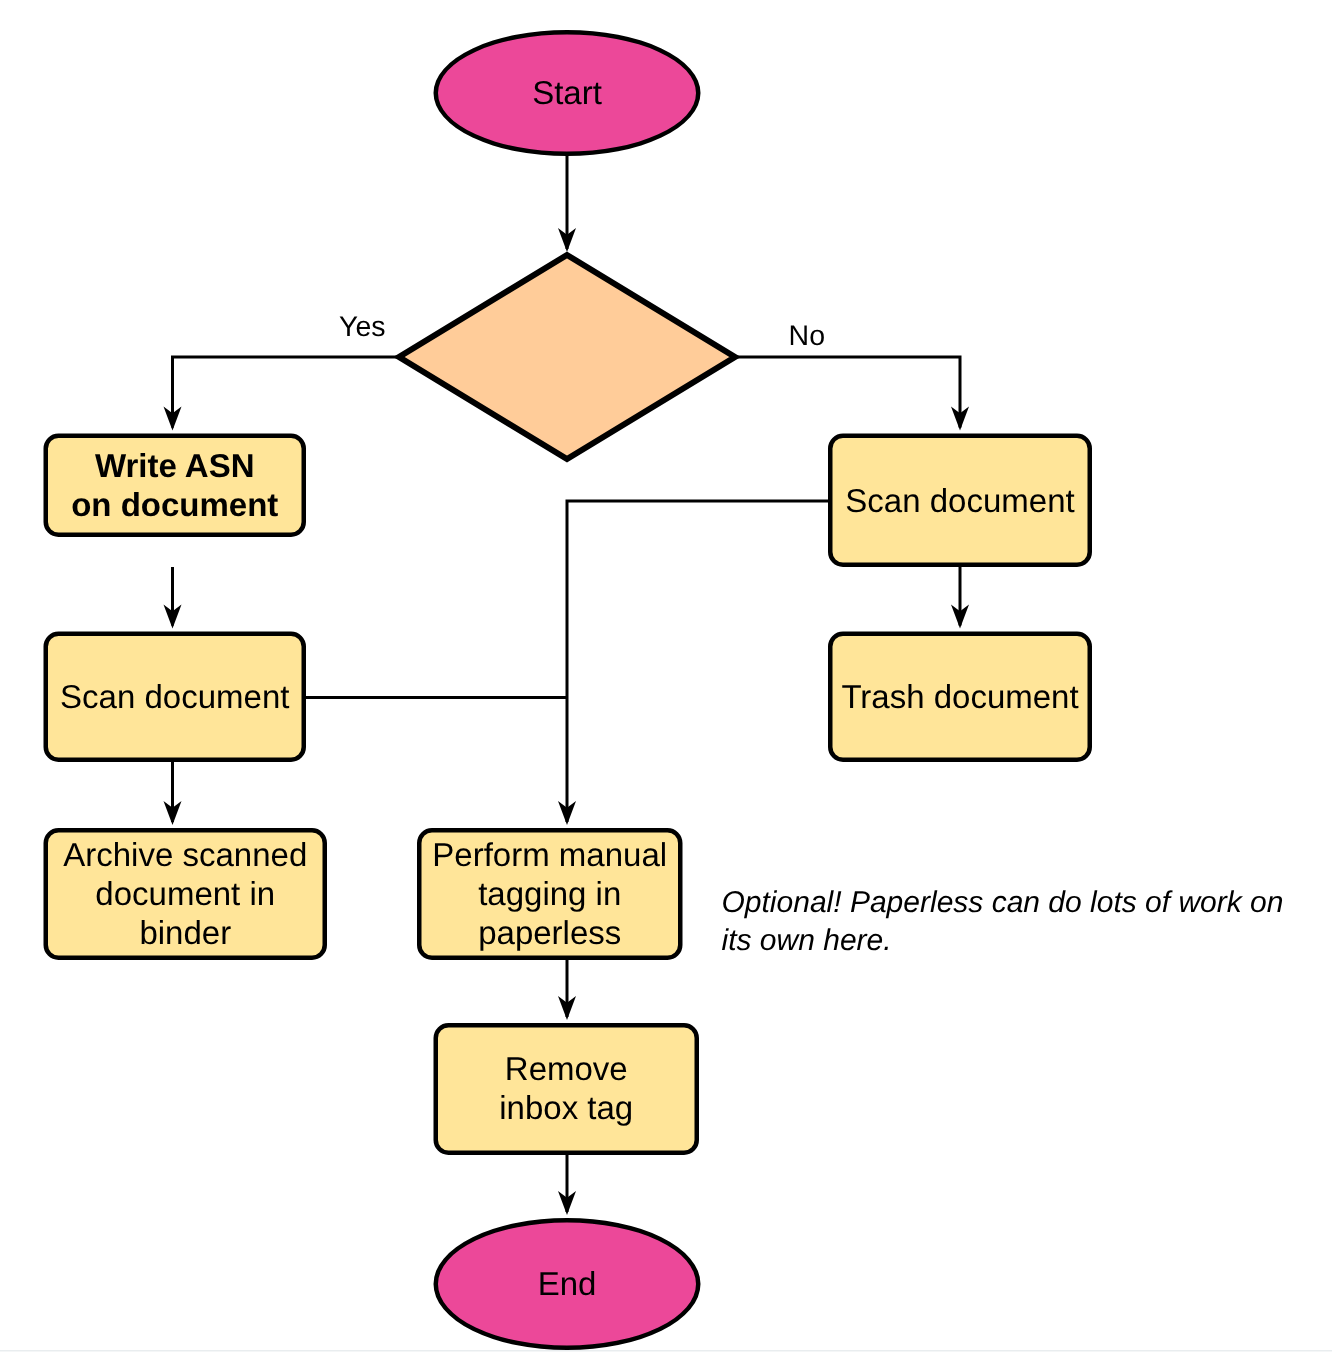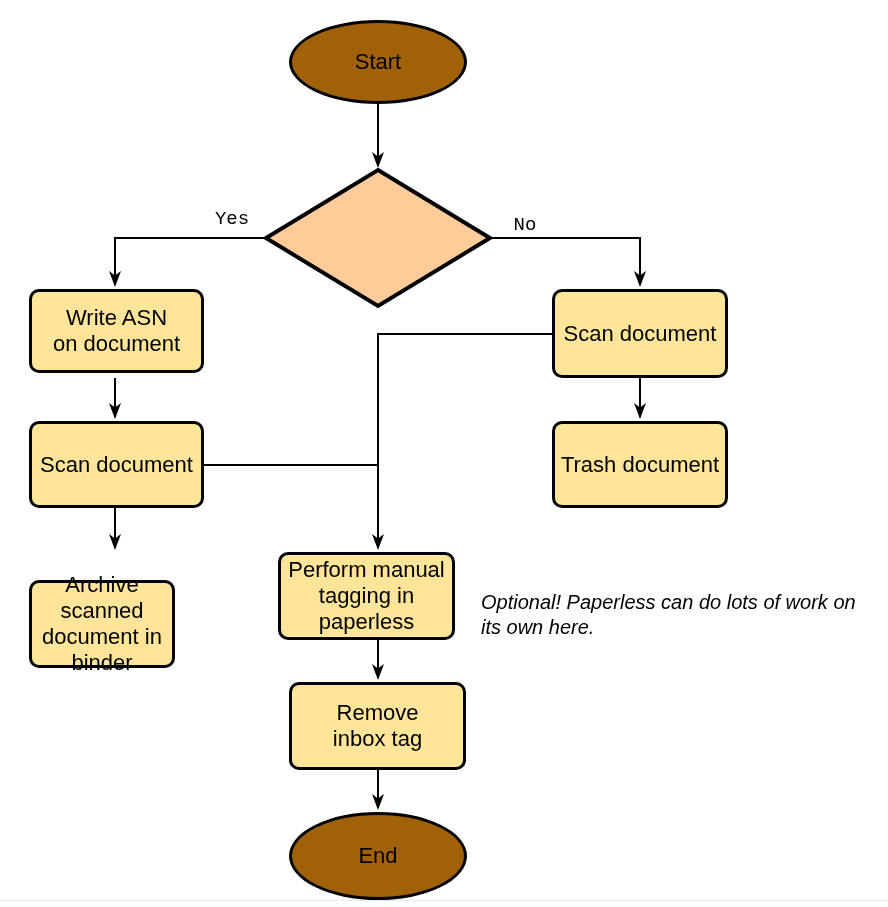--- a/index.html
+++ b/index.html
@@ -4,35 +4,35 @@
 <style>
   html,body{margin:0;padding:0;background:#ffffff;}
   body{width:888px;height:907px;overflow:hidden;position:relative;
        font-family:"Liberation Sans","DejaVu Sans",sans-serif;color:#000;}
   .stage{position:absolute;inset:0;width:888px;height:907px;}
   svg.wires{position:absolute;left:0;top:0;z-index:1;}
   .node{position:absolute;z-index:2;box-sizing:border-box;display:flex;
         align-items:center;justify-content:center;text-align:center;
         white-space:pre-line;font-size:22px;line-height:26px;background:#fff;}
   .process{background:#FFE599;border:3px solid #000;border-radius:10px;}
-  .terminator{background:#a16207;border:3px solid #000;border-radius:50%;}
+  .terminator{background:#ec4899;border:3px solid #000;border-radius:50%;}
   .diamond-label{position:absolute;z-index:2;display:flex;align-items:center;
         justify-content:center;text-align:center;white-space:pre-line;
         font-size:22px;line-height:26px;background:transparent;}
-  .edge-label{position:absolute;z-index:2;font-size:19px;text-align:center;
-        background:#fff;padding:0 2px;font-family:Liberation Mono, monospace;}
+  .edge-label{position:absolute;z-index:2;font-size:19px;text-align:right;
+        background:#fff;padding:0 2px;}
   .note{position:absolute;z-index:2;font-style:italic;font-size:20px;
         line-height:25px;white-space:pre-line;}
   .page-edge{position:absolute;left:0;top:900px;width:888px;height:0;
         border-top:1px solid #e9edef;z-index:0;}
   
   #n-start{left:289px;top:20px;width:178px;height:84px;}
-  #n-write{left:29px;top:289px;width:175px;height:84px;}
+  #n-write{left:29px;top:289px;width:175px;height:69px;font-weight:bold;}
   #n-scanL{left:29px;top:421px;width:175px;height:87px;}
-  #n-archive{left:29px;top:552px;width:146px;height:88px;margin-top:28px;}
+  #n-archive{left:29px;top:552px;width:189px;height:88px;}
   #n-scanR{left:552px;top:289px;width:176px;height:89px;}
   #n-trash{left:552px;top:421px;width:176px;height:87px;}
   #n-tag{left:278px;top:552px;width:177px;height:88px;}
   #n-remove{left:289px;top:682px;width:177px;height:88px;}
   #n-end{left:289px;top:812px;width:178px;height:88px;}
   #lbl-decision{left:278px;top:196px;width:200px;height:84px;}
   #lbl-yes{left:205px;top:208px;width:50px;}
   #lbl-no{left:498px;top:214px;width:50px;}
   #note{left:481px;top:590px;width:420px;}
 </style>

